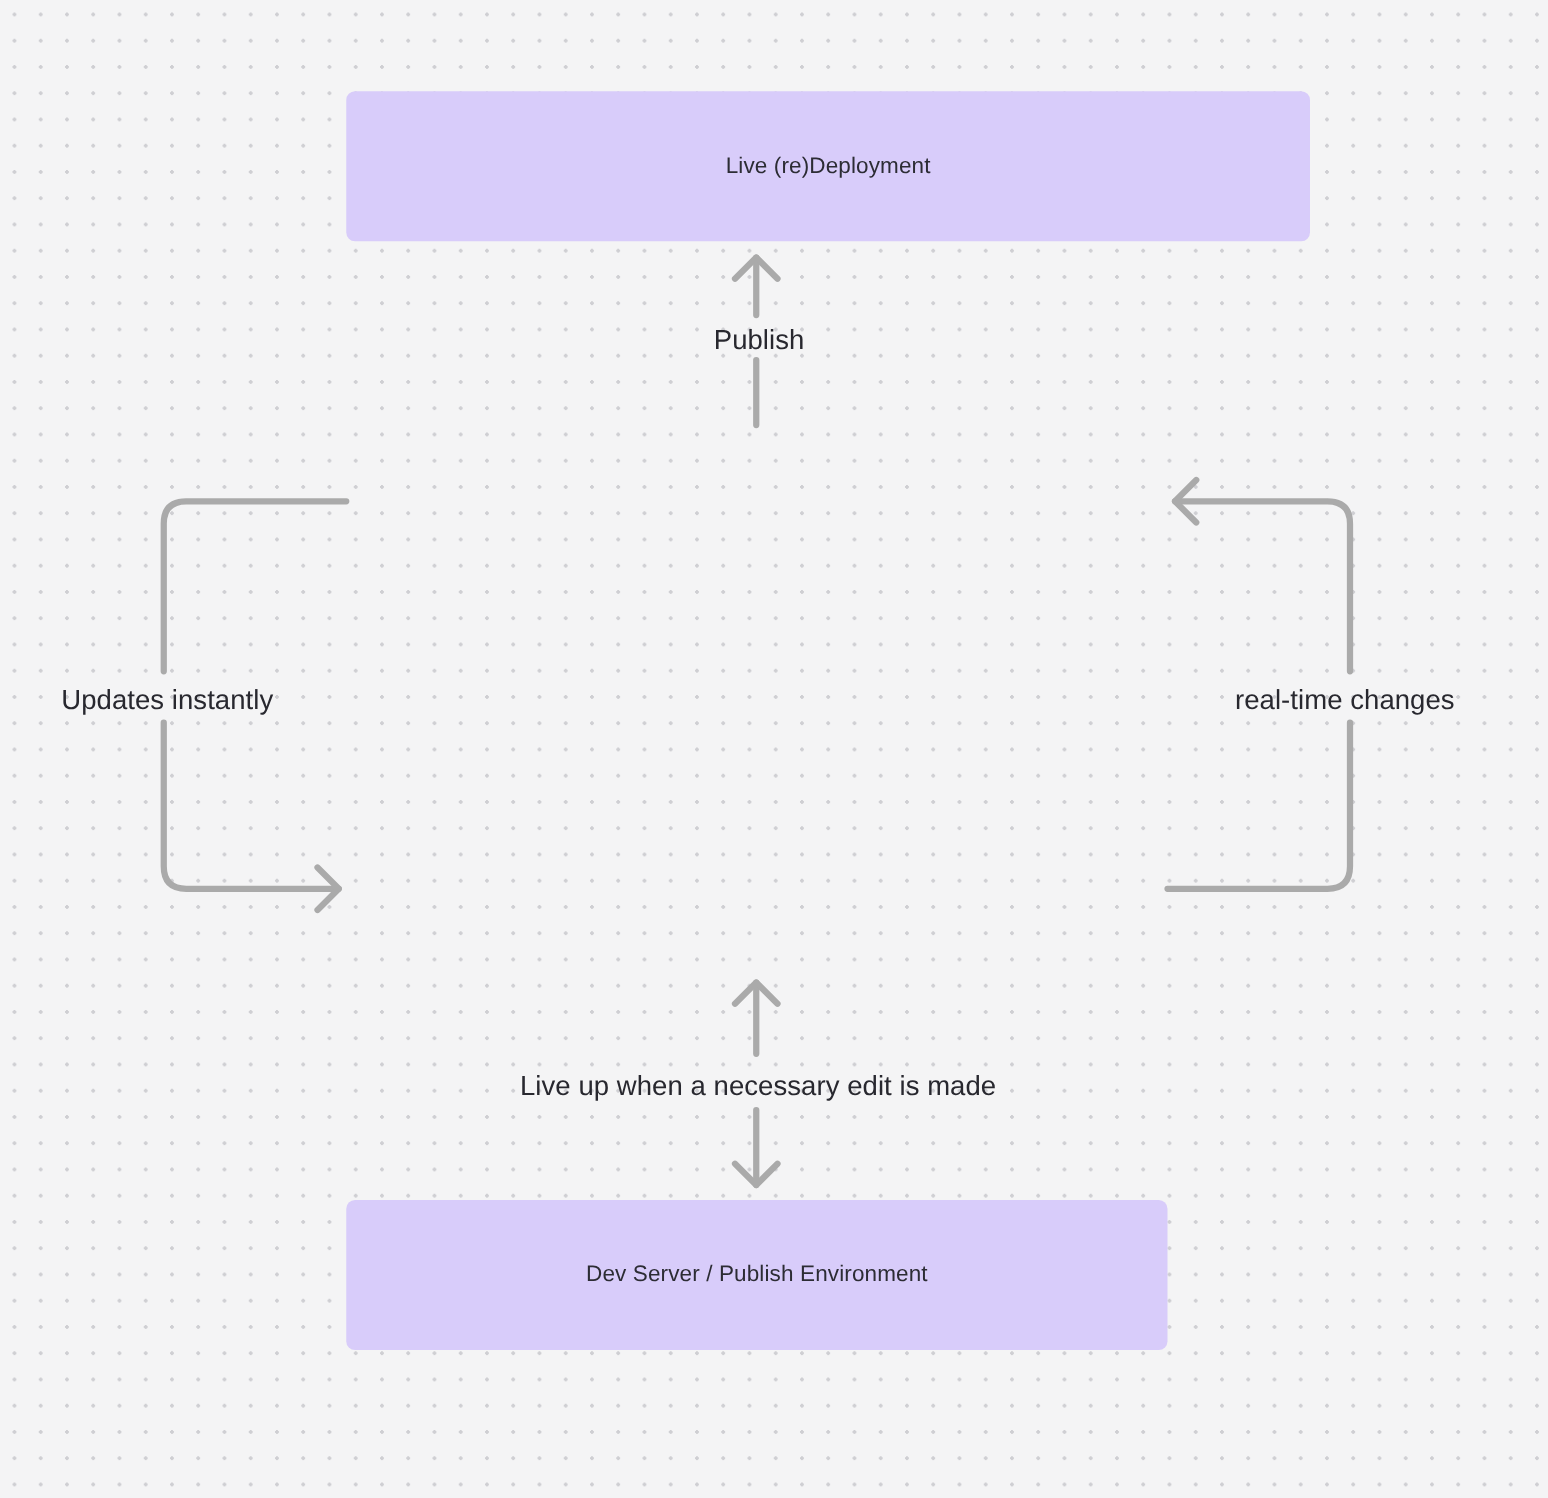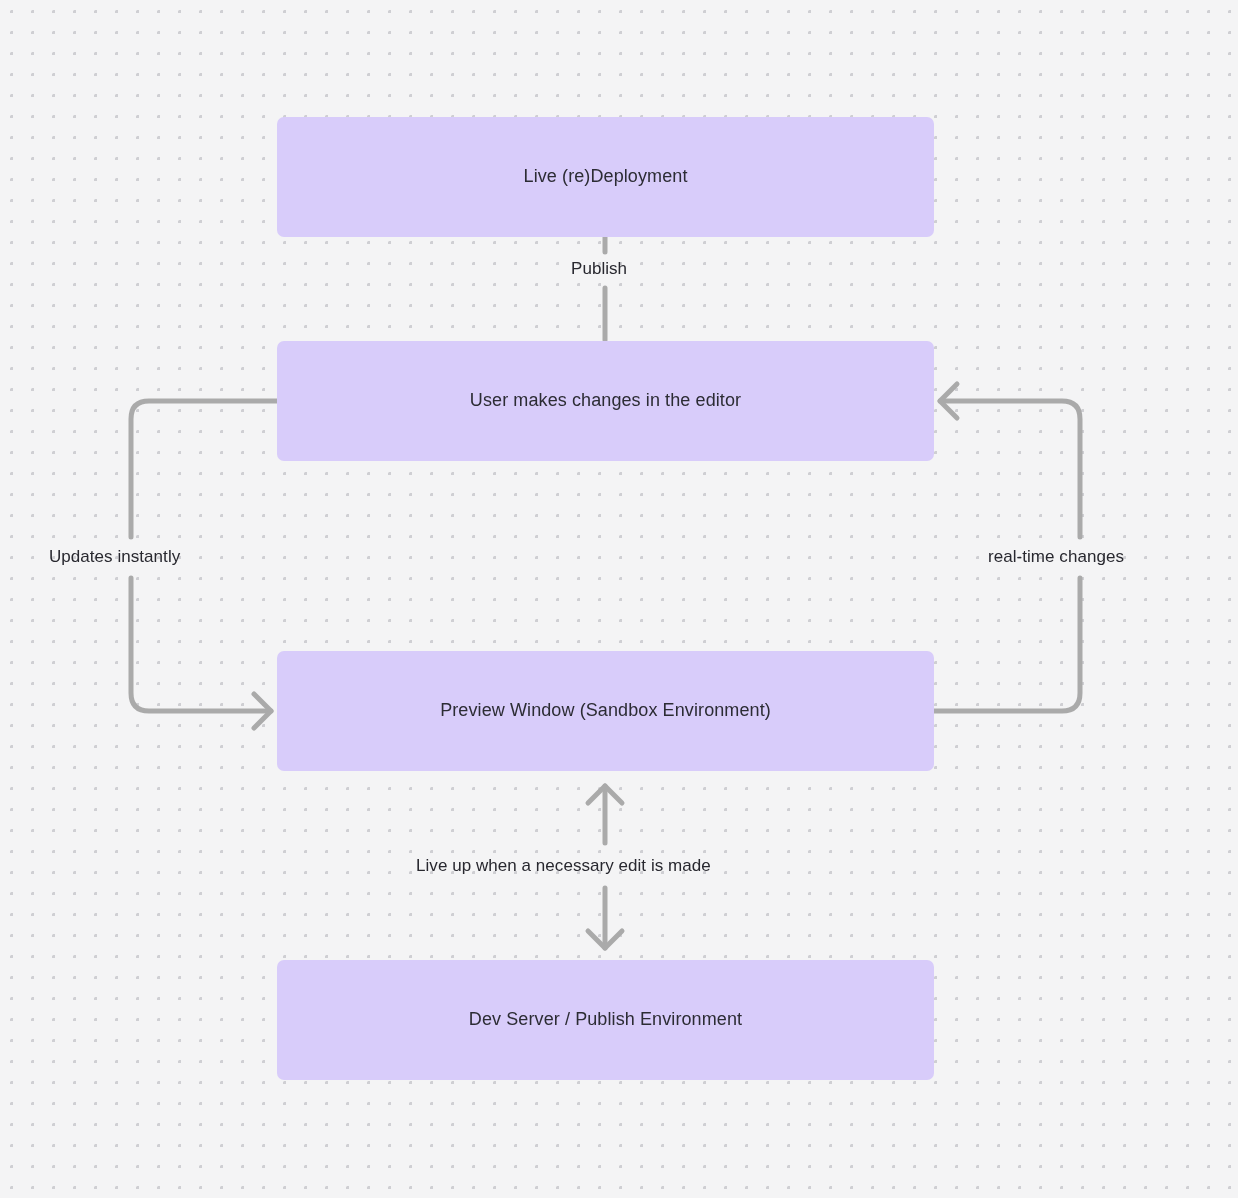--- a/index.html
+++ b/index.html
@@ -42,21 +42,21 @@
   .node-label {
     font-size: 18px;
     color: #2c2c34;
     letter-spacing: 0.1px;
     line-height: 1.2;
     text-align: center;
     white-space: nowrap;
   }
   .edge-label {
     position: absolute;
-    font-size: 17px;
+    font-size: 22px;
     color: #28282f;
     line-height: 1.2;
     white-space: nowrap;
     background: transparent;
     letter-spacing: 0.05px;
   }
 </style>
 </head>
 <body>
 
@@ -86,31 +86,25 @@
       <g>
         <line x1="605" y1="843" x2="605" y2="786"></line>
         <polyline points="588,803 605,786 622,803"></polyline>
         <line x1="605" y1="888" x2="605" y2="948"></line>
         <polyline points="588,931 605,948 622,931"></polyline>
       </g>
 
     </g>
   </svg>
 
-  <div class="node" style="left:277px; top:73px; width:657px; height:120px;margin-top:44px;">
+  <div class="node" style="left:277px; top:73px; width:771px; height:120px;">
     <span class="node-label">Live (re)Deployment</span>
   </div>
 
-  <div class="node" style="left:277px; top:341px; width:657px; height:120px;">
-    <span class="node-label">User makes changes in the editor</span>
-  </div>
 
-  <div class="node" style="left:277px; top:651px; width:657px; height:120px;">
-    <span class="node-label">Preview Window (Sandbox Environment)</span>
-  </div>
 
   <div class="node" style="left:277px; top:960px; width:657px; height:120px;">
     <span class="node-label">Dev Server / Publish Environment</span>
   </div>
 
   <div class="edge-label" style="left:571px; top:259px;">Publish</div>
 
   <div class="edge-label" style="left:49px; top:547px;">Updates instantly</div>
 
   <div class="edge-label" style="left:988px; top:547px;">real-time changes</div>

